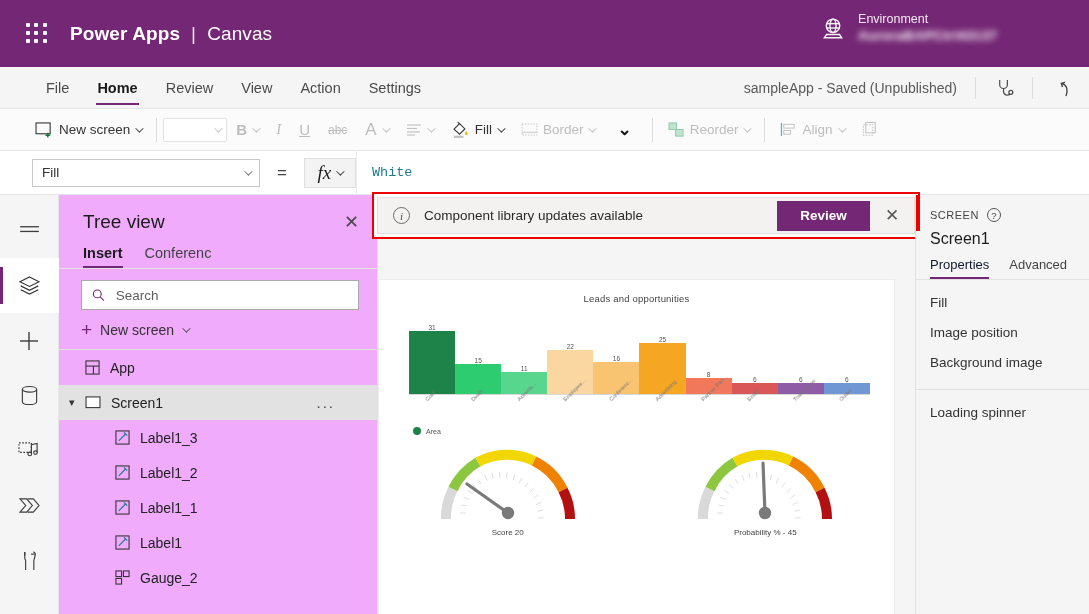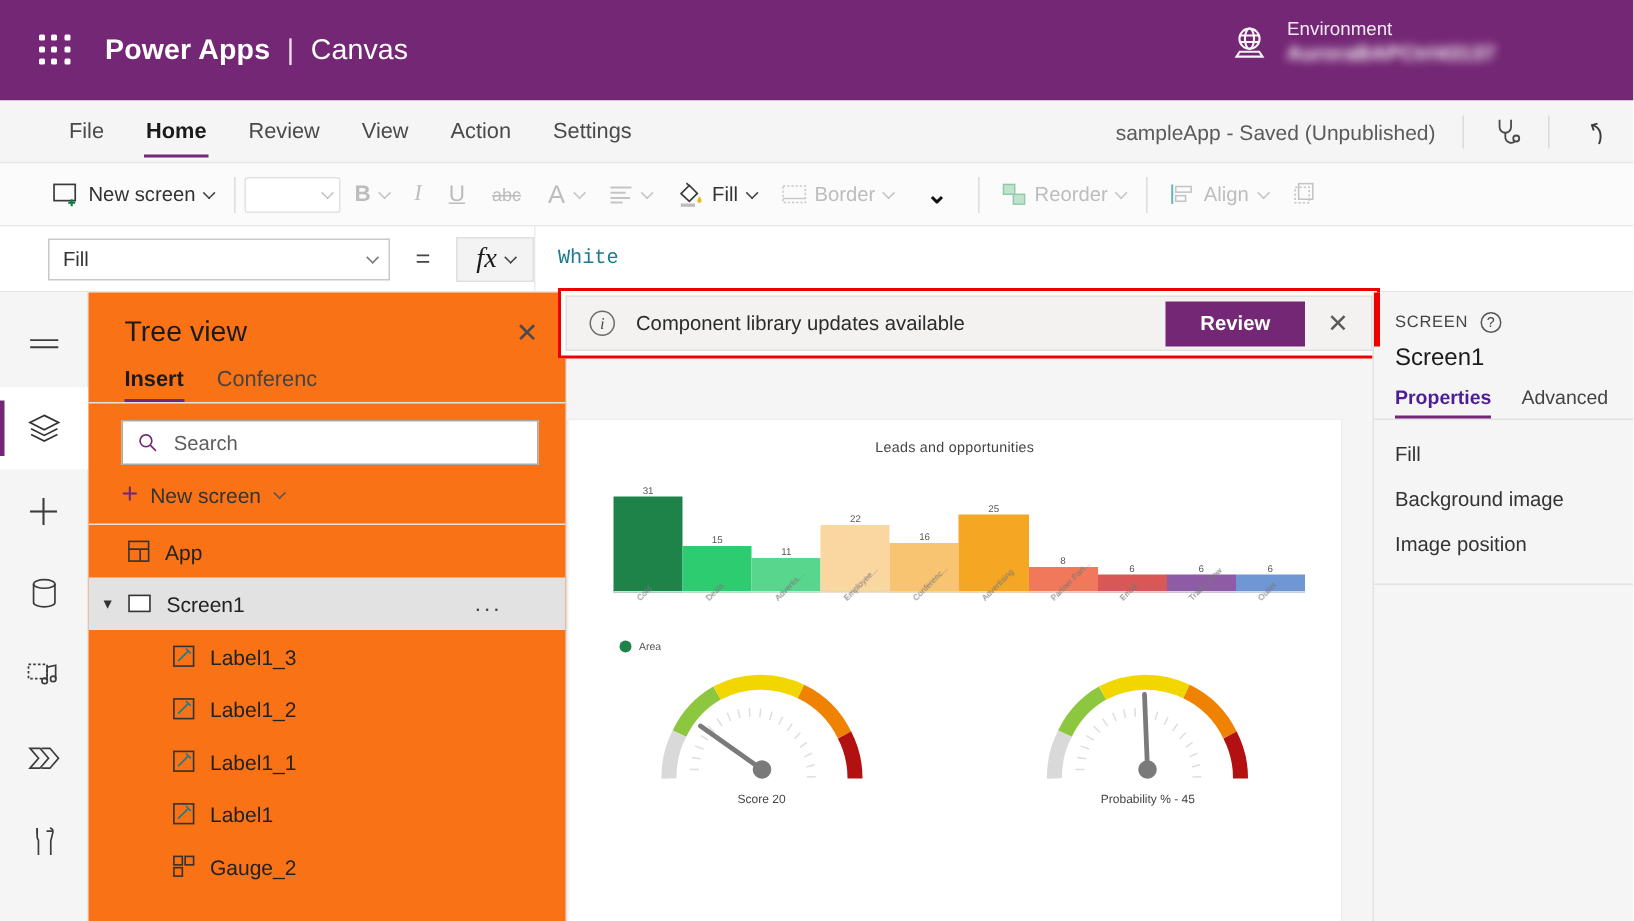--- a/index.html
+++ b/index.html
@@ -112,21 +112,21 @@
     position:relative; cursor:pointer; color:#3c3c3c;
   }
   .rail-btn.active { background:#ffffff; }
   .rail-btn.active::before {
     content:""; position:absolute; left:0; top:9px; bottom:9px; width:3px; background:#742774;
   }
 
   
   .treeview {
     position:absolute; left:59px; top:195px; width:319px; height:419px;
-    background:#f97316; border-right:1px solid #e1e1e1;
+    background:#f0abfc; border-right:1px solid #e1e1e1;
     display:flex; flex-direction:column;
   }
   .tv-head { display:flex; align-items:center; justify-content:space-between; padding:16px 18px 6px 24px; }
   .tv-title { font-size:19px; color:#1b1b1b; }
   .tv-close { font-size:18px; color:#4a4a4a; cursor:pointer; line-height:1; }
   .tv-tabs { display:flex; gap:22px; padding:6px 24px 0; }
   .tv-tab { font-size:14.5px; color:#444; padding-bottom:7px; position:relative; cursor:pointer; }
   .tv-tab.active { font-weight:bold; color:#1b1b1b; }
   .tv-tab.active::after { content:""; position:absolute; left:0; right:0; bottom:0; height:2.5px; background:#742774; }
   .tv-body { border-top:1px solid #e1e1e1; padding-top:11px; flex:1; overflow:hidden; }
@@ -220,21 +220,21 @@
   .props-red { position:absolute; left:0; top:0; width:4px; height:36px; background:#ee0000; }
   .props-kind { display:flex; align-items:center; gap:8px; padding:13px 0 0 14px; }
   .props-kind-t { font-size:11px; color:#444; letter-spacing:.5px; }
   .qmark {
     width:14px; height:14px; border:1.2px solid #555; border-radius:50%;
     font-size:9.5px; color:#444; display:flex; align-items:center; justify-content:center; cursor:pointer;
   }
   .props-name { font-size:16px; color:#1b1b1b; padding:8px 0 9px 14px; }
   .props-tabs { display:flex; gap:20px; padding-left:14px; border-bottom:1px solid #e1e1e1; }
   .props-tab { font-size:13px; color:#444; padding-bottom:7px; position:relative; cursor:pointer; }
-  .props-tab.active { font-weight:bold; color:#4c1d95;text-align:right; }
+  .props-tab.active { font-weight:normal; color:#0f172a;text-align:right; }
   .props-tab.active::after { content:""; position:absolute; left:0; right:0; bottom:0; height:2.5px; background:#742774; }
   .props-row { font-size:13.5px; color:#333; padding:15px 0 0 14px; cursor:pointer; }
   .props-div { border-bottom:1px solid #e1e1e1; margin-top:19px; }
 </style>
 </head>
 <body>
 
 <div class="app">
 
   <div class="topbar">
@@ -667,18 +667,19 @@
     <div class="props-kind">
       <span class="props-kind-t">SCREEN</span>
       <span class="qmark">?</span>
     </div>
     <div class="props-name">Screen1</div>
     <div class="props-tabs">
       <div class="props-tab active">Properties</div>
       <div class="props-tab">Advanced</div>
     </div>
     <div class="props-row">Fill</div>
+    <div class="props-row">Image position</div>
     <div class="props-row">Background image</div>
-    <div class="props-row">Image position</div>
     <div class="props-div"></div>
+    <div class="props-row">Loading spinner</div>
   </div>
 
 </div>
 
 </body></html>

